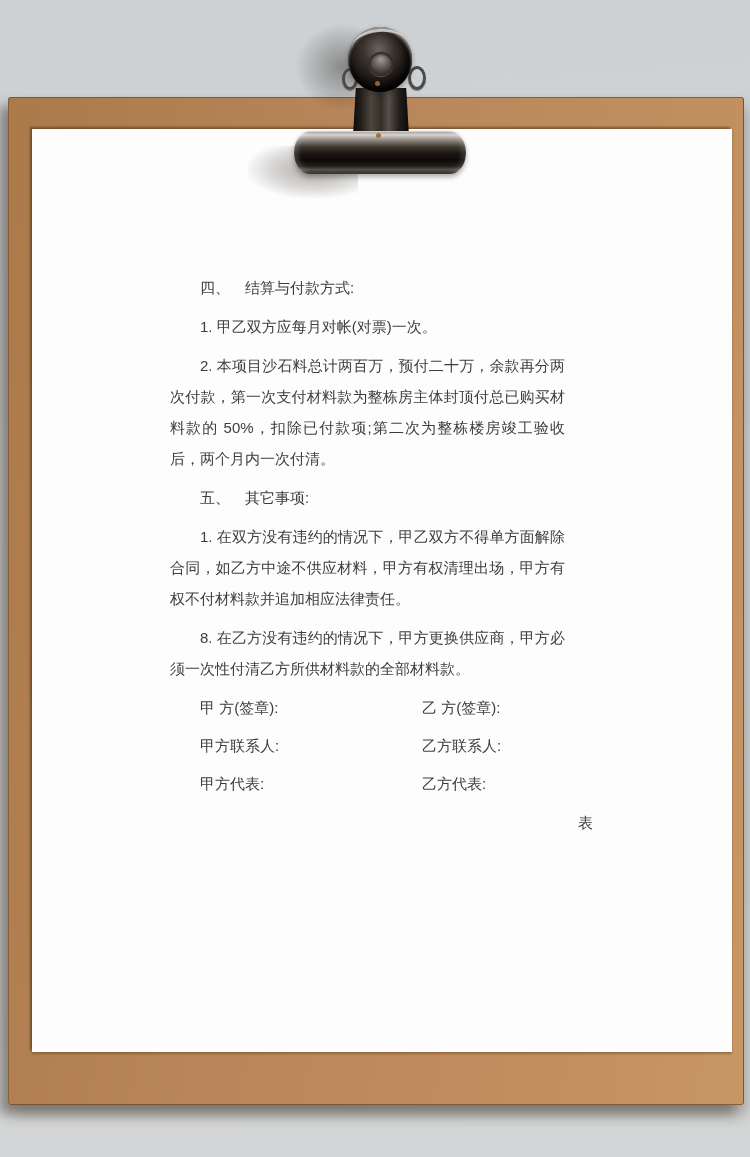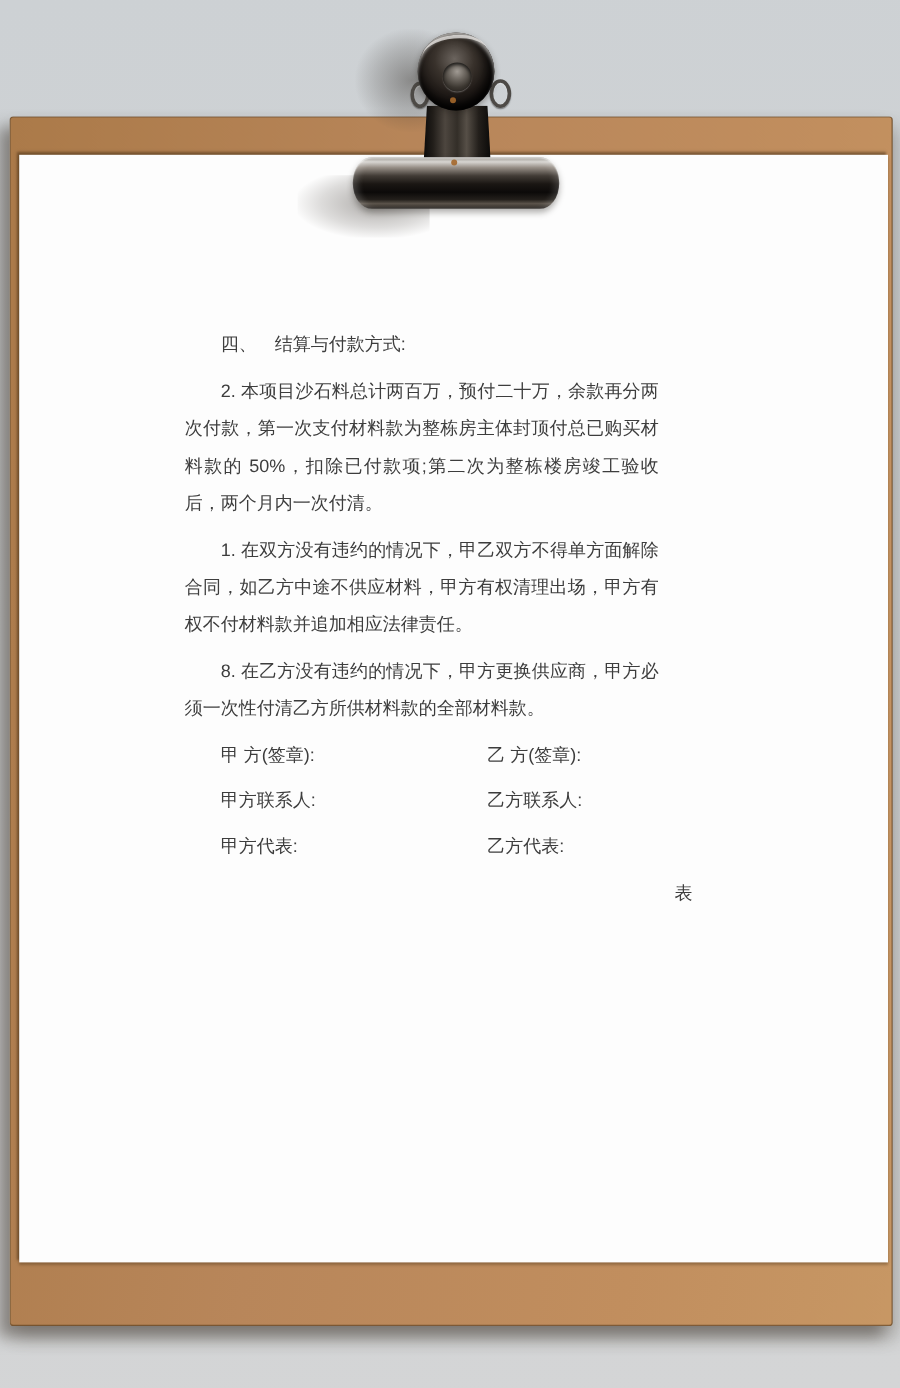--- a/index.html
+++ b/index.html
@@ -23,27 +23,26 @@
     width: 734px; height: 1006px;
     background: linear-gradient(100deg, #ab7a49 0%, #b8865a 40%, #c18e5e 75%, #c79764 100%);
     border: 1px solid rgba(74, 52, 28, 0.55);
     border-radius: 3px;
     box-shadow: -9px 9px 12px rgba(72, 64, 55, 0.50),
                  4px 10px 14px rgba(72, 64, 55, 0.28);
     z-index: 2;
   }
   .paper {
     position: absolute;
-    left: 16px; top: 129px;
+    left: 32px; top: 129px;
     width: 700px; height: 923px;
     background: #fdfdfd;
     box-shadow: -2px -2px 2px rgba(70, 45, 20, 0.55),
                  0 2px 2px rgba(70, 45, 20, 0.35);
     z-index: 3;
-    padding-left: 24px;
   }
   
   .doc-text {
     position: absolute;
     left: 138px; top: 143px;
     width: 395px;
     color: #3d3d3d;
     font-size: 15px;
     line-height: 31px;
     text-align: justify;
@@ -158,21 +157,23 @@
 </head>
 <body>
 
 <div class="wall"></div>
 
 <div class="board"></div>
 
 <div class="paper">
   <div class="doc-text">
     <p>四、　结算与付款方式:</p>
+    <p>1. 甲乙双方应每月对帐(对票)一次。</p>
     <p>2. 本项目沙石料总计两百万，预付二十万，余款再分两次付款，第一次支付材料款为整栋房主体封顶付总已购买材料款的 50%，扣除已付款项;第二次为整栋楼房竣工验收后，两个月内一次付清。</p>
+    <p>五、　其它事项:</p>
     <p>1. 在双方没有违约的情况下，甲乙双方不得单方面解除合同，如乙方中途不供应材料，甲方有权清理出场，甲方有权不付材料款并追加相应法律责任。</p>
     <p>8. 在乙方没有违约的情况下，甲方更换供应商，甲方必须一次性付清乙方所供材料款的全部材料款。</p>
 
     <div class="sig-row">
       <span class="sig-left">甲 方(签章):</span>
       <span class="sig-right">乙 方(签章):</span>
     </div>
     <div class="sig-row">
       <span class="sig-left">甲方联系人:</span>
       <span class="sig-right">乙方联系人:</span>

